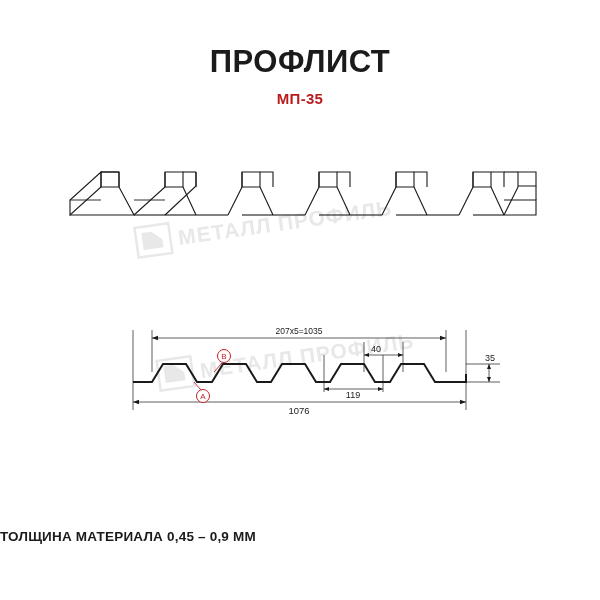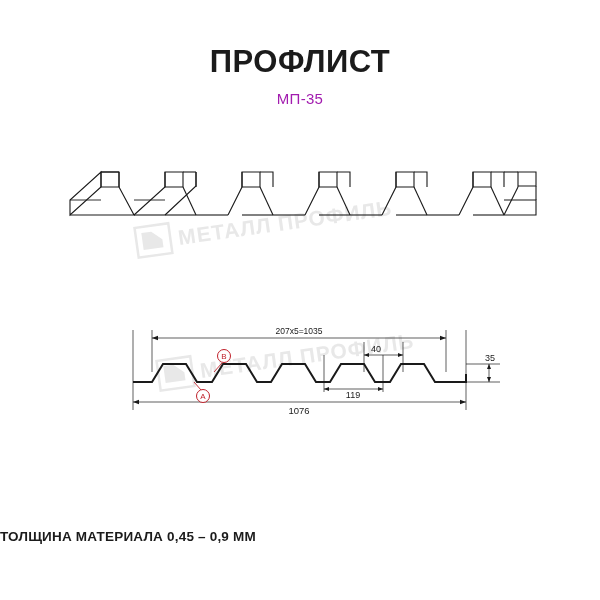--- a/index.html
+++ b/index.html
@@ -32,22 +32,22 @@
   .main-title {
     font-size: 31px;
     font-weight: bold;
     letter-spacing: 0.5px;
     color: #1b1b1b;
     line-height: 1.05;
     margin: 0;
   }
   .sub-title {
     font-size: 15px;
-    font-weight: normal;
-    color: #a21caf;
+    font-weight: bold;
+    color: #b91c1c;
     margin: 11px 0 0 0;
     letter-spacing: 0.3px;
   }
   
   .footer-note {
     position: absolute;
     top: 529px;
     left: 0;
     width: 600px;
     font-size: 13.5px;

